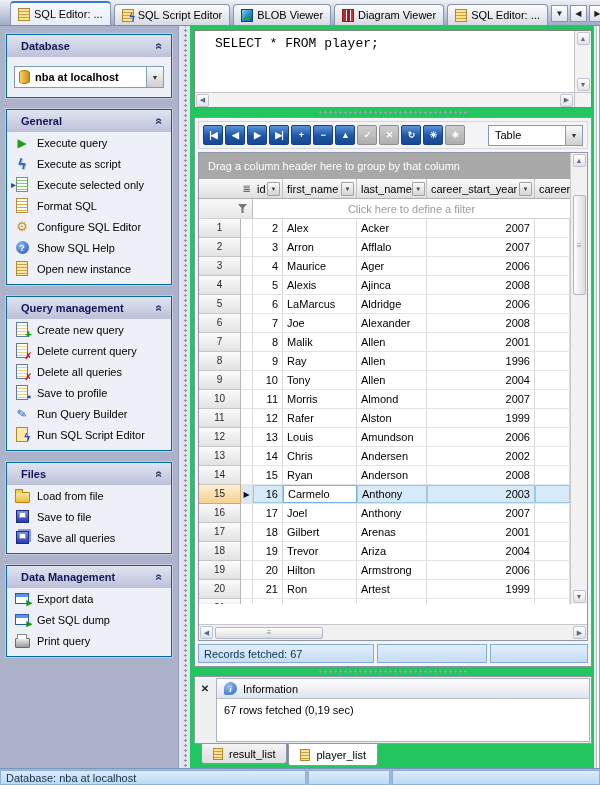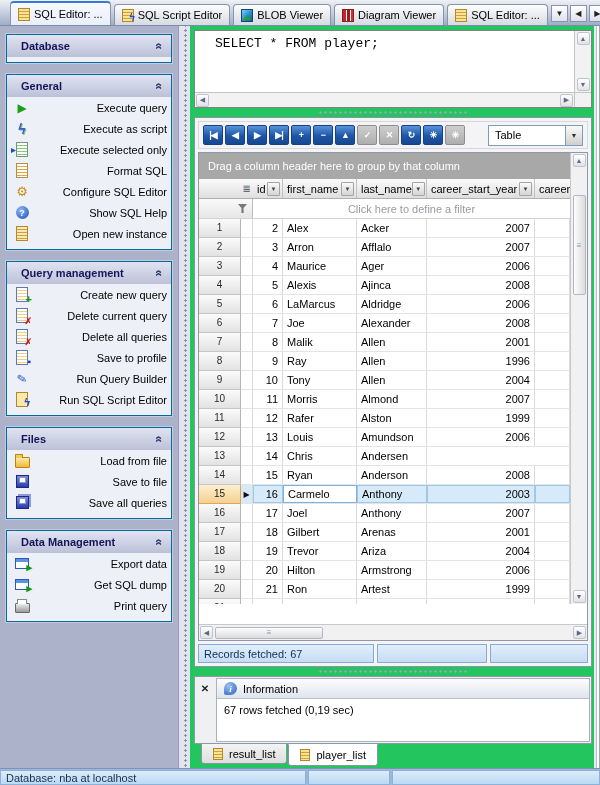--- a/index.html
+++ b/index.html
@@ -27,21 +27,21 @@
   .bodyrow { flex:1; display:flex; min-height:0; }
 
   
   .sidebar { width:178px; flex:none; background:#adb2cb; padding:8px 6px 0 6px; overflow:hidden; }
   .panel { background:#eef0f8; border:1px solid #0369a1; box-shadow:0 0 0 1px #c6cadd; margin-bottom:11px; padding-bottom:5px; }
   .panel-h { height:22px; background:linear-gradient(#e0e3f0,#bcc1d8); display:flex; align-items:center; padding:0 8px 0 14px; font-weight:bold; color:#14145a; }
   .chev { margin-left:auto; transform:rotate(90deg); color:#2a3a6e; font-weight:bold; font-size:12px; cursor:default; }
   .dbselect { margin:9px 7px 4px 7px; height:22px; background:#fff; border:1px solid #7f9db9; display:flex; align-items:center; gap:5px; padding-left:4px; font-weight:bold; }
   .dbval { flex:1; overflow:hidden; white-space:nowrap; }
   .dbbtn { width:17px; height:20px; flex:none; background:linear-gradient(#fafafa,#cfcfcf); border-left:1px solid #7f9db9; display:flex; align-items:center; justify-content:center; font-size:7px; color:#333; }
-  .item { display:flex; align-items:center; gap:7px; padding:3px 4px 3px 7px;justify-content:space-between; }
+  .item { display:flex; align-items:center; gap:7px; padding:3px 4px 3px 7px; }
 
   
   .si { width:16px; height:15px; flex:none; position:relative; display:inline-flex; align-items:center; justify-content:center; font-size:12px; }
   .si-database-cylinder { width:11px; height:14px; background:linear-gradient(90deg,#f8d878,#e8b83a 40%,#c89018); border:1px solid #a87810; border-radius:5px/3px; }
   .si-execute-query::before { content:"▶"; color:#18a018; font-size:12px; }
   .si-execute-as-script::before { content:"\03DF"; color:#2a62d8; font-weight:bold; font-size:14px; text-shadow:1px 1px 0 #9ac07a; }
   .si-doc, .si-execute-selected-only, .si-format-sql, .si-open-new-instance, .si-create-new-query, .si-delete-current-query, .si-delete-all-queries, .si-save-to-profile, .si-run-sql-script-editor { }
   .si-execute-selected-only::before { content:""; width:10px; height:13px; background:#fff; border:1px solid #6a9a7a; background-image:repeating-linear-gradient(#fff 0 2px,#8ac87a 2px 3px); }
   .si-execute-selected-only::after { content:"▸"; position:absolute; left:-3px; top:2px; color:#1a4ac8; font-size:10px; }
   .si-format-sql::before { content:""; width:10px; height:13px; background:#fff; border:1px solid #b09040; background-image:repeating-linear-gradient(#fff 0 2px,#e0a83a 2px 3px); }
@@ -185,20 +185,25 @@
   </div>
 
   <div class="bodyrow">
 
     <div class="sidebar" id="sidebar">
         <div class="panel">
           <div class="panel-h">
             <span>Database</span>
             <span class="chev">«</span>
           </div>
+          <div class="dbselect">
+            <span class="si si-database-cylinder"></span>
+            <span class="dbval">nba at localhost</span>
+            <span class="dbbtn">▼</span>
+          </div>
         </div>
         <div class="panel">
           <div class="panel-h">
             <span>General</span>
             <span class="chev">«</span>
           </div>
           <div class="item">
             <span class="si si-execute-query"></span>
             <span>Execute query</span>
           </div>
@@ -486,20 +491,21 @@
                     <div class="cell c-last">Amundson</div>
                     <div class="cell num c-year">2006</div>
                     <div class="cell c-extra"></div>
                   </div>
                   <div class="grow">
                     <div class="rn">13</div>
                     <div class="mk"></div>
                     <div class="cell num c-id">14</div>
                     <div class="cell c-first">Chris</div>
                     <div class="cell c-last">Andersen</div>
+                    <div class="cell num c-year">2002</div>
                     <div class="cell c-extra"></div>
                   </div>
                   <div class="grow">
                     <div class="rn">14</div>
                     <div class="mk"></div>
                     <div class="cell num c-id">15</div>
                     <div class="cell c-first">Ryan</div>
                     <div class="cell c-last">Anderson</div>
                     <div class="cell num c-year">2008</div>
                     <div class="cell c-extra"></div>

